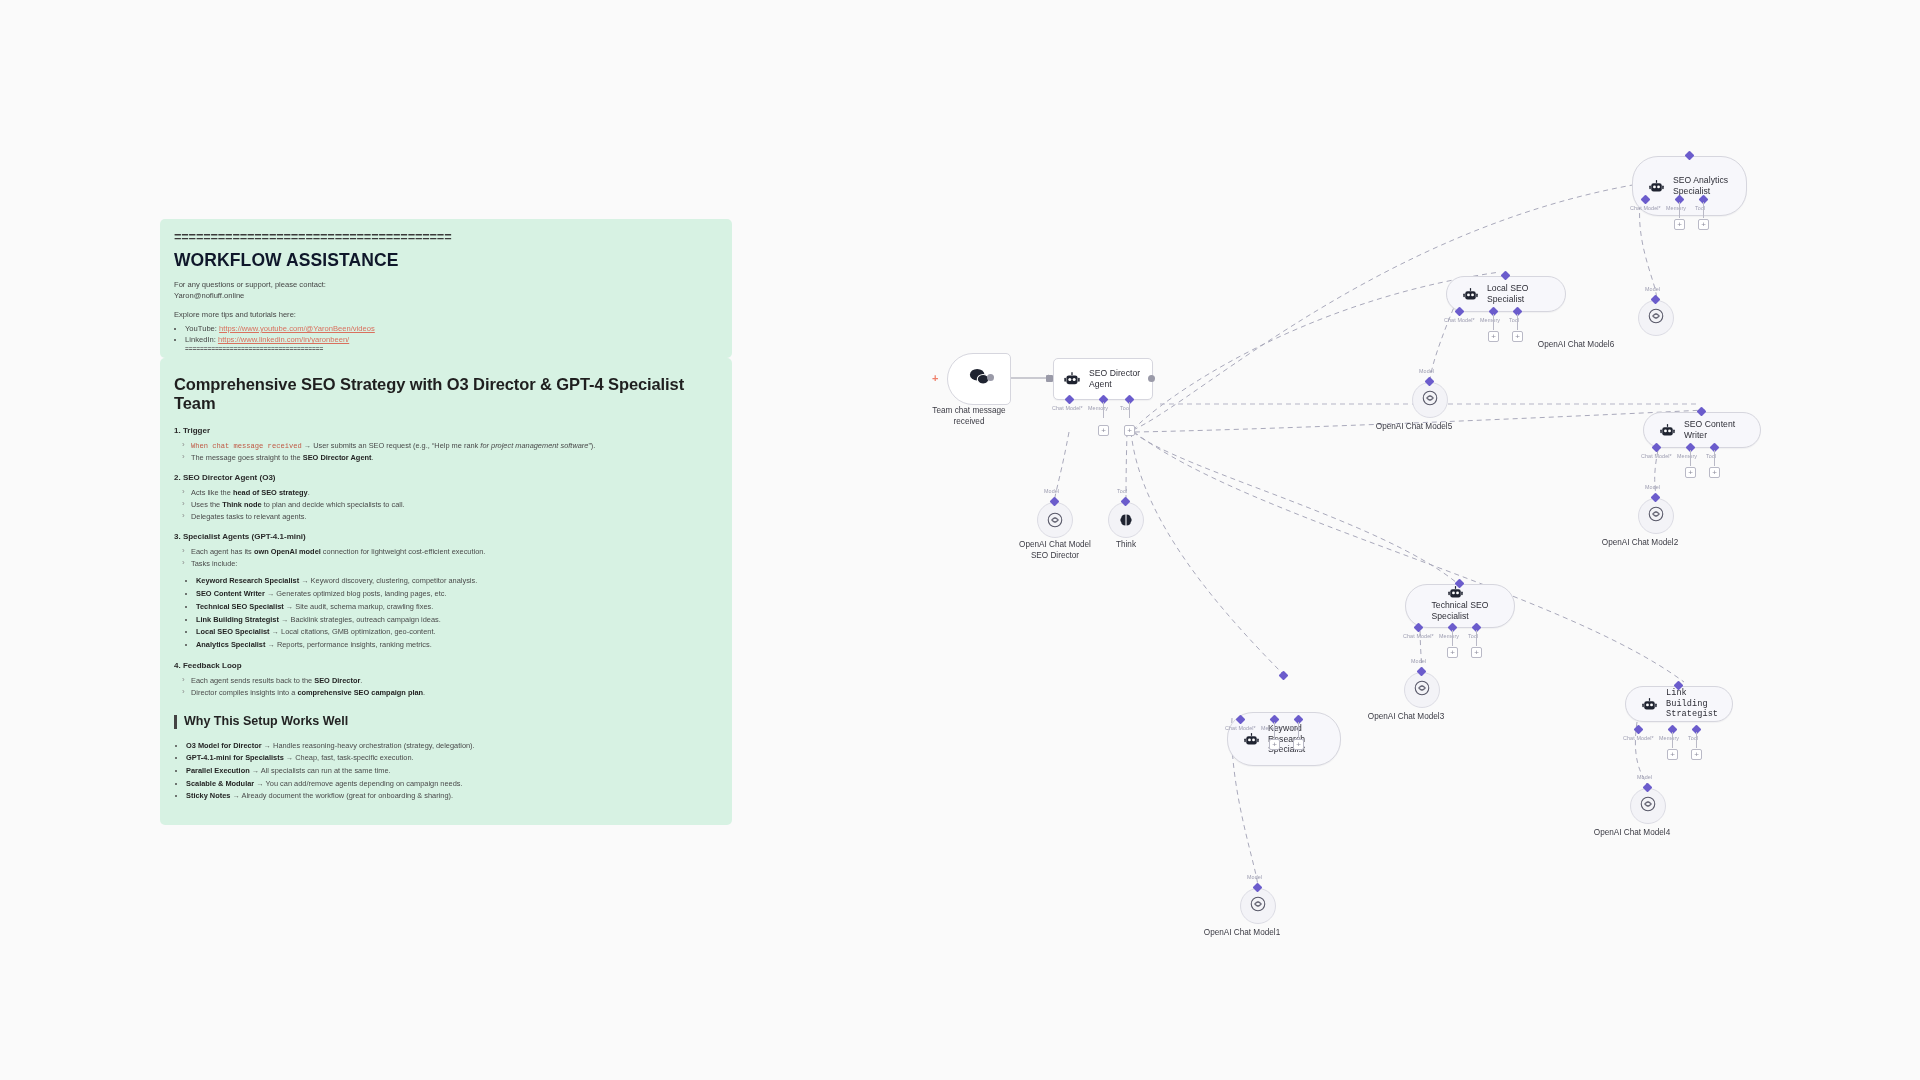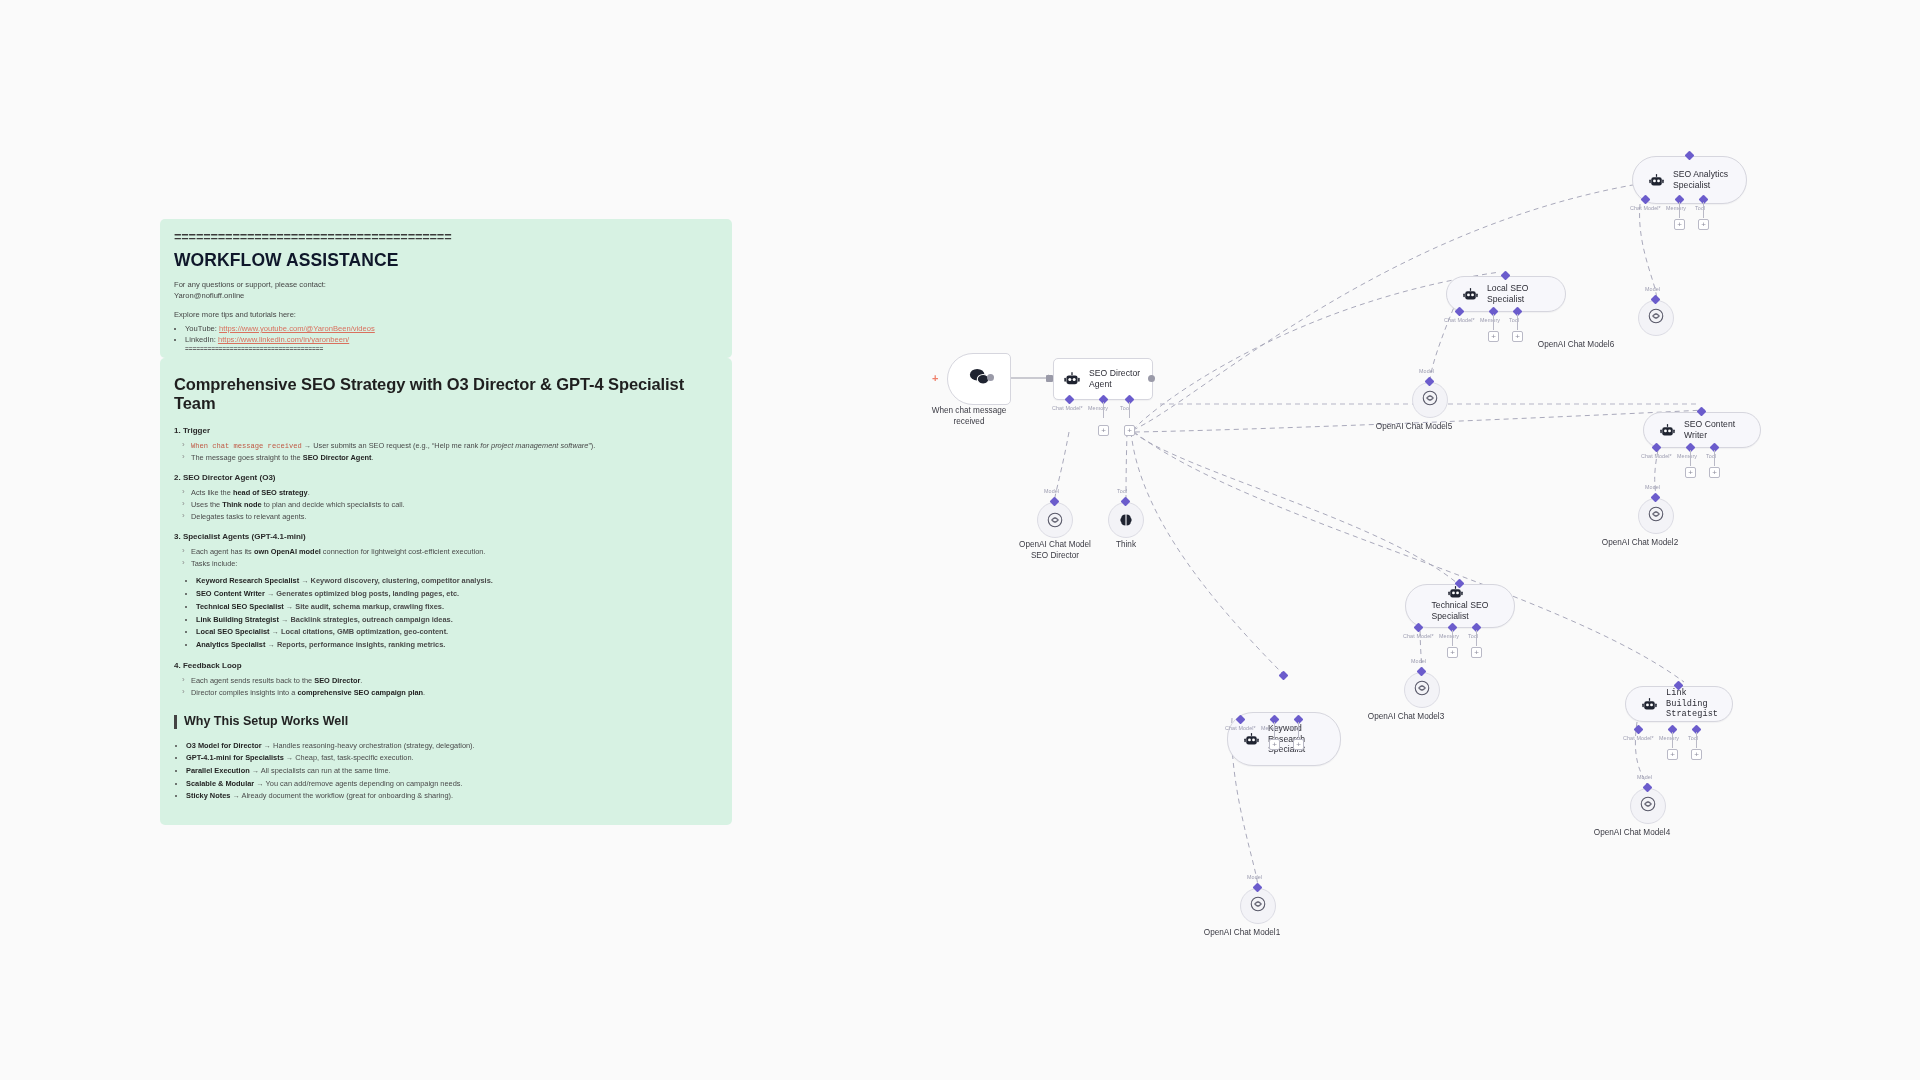--- a/index.html
+++ b/index.html
@@ -80,21 +80,21 @@
     line-height: 1.62;
     color: #4a4a4a;
     position: relative;
     padding-left: 9px;
   }
   .bul > li:before {
     content: "\203A";
     position: absolute; left: 0; top: -1px;
     color: #8a8a8a; font-size: 8px;
   }
-  .bul2 { list-style: disc; margin: 5px 0 0 22px; padding: 0; font-weight: bold; }
+  .bul2 { list-style: disc; margin: 5px 0 0 22px; padding: 0; }
   .bul2 > li {
     font-size: 7.4px;
     line-height: 1.72;
     color: #4a4a4a;
   }
   .bul3 { list-style: disc; margin: 2px 0 0 12px; padding: 0; }
   .bul3 > li {
     font-size: 7.4px;
     line-height: 1.72;
     color: #4a4a4a;
@@ -302,21 +302,21 @@
   <div class="trigger" style="left:947px; top:353px;">
     <span>
       <svg width="22" height="20" viewBox="0 0 24 22">
         <ellipse cx="10" cy="8.5" rx="8" ry="6.4" fill="#1f2330"></ellipse>
         <ellipse cx="16.5" cy="13.5" rx="6.4" ry="5.2" fill="#1f2330" stroke="#fff" stroke-width="1.2"></ellipse>
       </svg>
     </span>
   </div>
   <div class="port-dot" style="left:987px; top:374px;"></div>
   <div class="caption" style="left:889px; top:406px;">
-    <div>When chat message</div>
+    <div>Team chat message</div>
     <div>received</div>
   </div>
 
   <div class="node" style="left:1053px; top:358px; width:100px; height:42px; padding:0 10px; border-radius:5px;">
     <span class="node-ico">
       <svg width="16" height="16" viewBox="0 0 20 20">
         <rect x="3" y="5.5" width="14" height="11" rx="3" fill="#1f2330"></rect>
         <circle cx="7.3" cy="10.5" r="1.9" fill="#fff"></circle>
           <circle cx="12.7" cy="10.5" r="1.9" fill="#fff"></circle>
         <rect x="9.2" y="1.5" width="1.6" height="3.6" fill="#1f2330"></rect>
@@ -360,21 +360,21 @@
     <svg width="16" height="16" viewBox="0 0 20 20">
         <path d="M9.3 3 C6 3 4 5 4 7.5 C2.6 8.4 2.6 11.6 4 12.5 C4 15 6 17 9.3 17 Z" fill="#1f2330"></path>
         <path d="M10.7 3 C14 3 16 5 16 7.5 C17.4 8.4 17.4 11.6 16 12.5 C16 15 14 17 10.7 17 Z" fill="#1f2330"></path>
       </svg>
   </div>
   <div class="port" style="left:1122px; top:498px;"></div>
   <div class="port-label" style="left:1117px; top:488px;">Tool</div>
   <div class="caption" style="left:1046px; top:540px;">Think</div>
 
   <div id="specialists">
-      <div class="node agent" style="left:1632px; top:156px; width:115px; height:48px;">
+      <div class="node agent" style="left:1632px; top:156px; width:115px; height:60px;">
         <span class="node-ico">
           <svg width="15" height="15" viewBox="0 0 20 20">
             <rect x="3" y="5.5" width="14" height="11" rx="3" fill="#1f2330"></rect>
             <circle cx="7.3" cy="10.5" r="1.9" fill="#fff"></circle>
             <circle cx="12.7" cy="10.5" r="1.9" fill="#fff"></circle>
             <rect x="9.2" y="1.5" width="1.6" height="3.6" fill="#1f2330"></rect>
             <rect x="0.4" y="8.5" width="2" height="5" rx="1" fill="#1f2330"></rect>
             <rect x="17.6" y="8.5" width="2" height="5" rx="1" fill="#1f2330"></rect>
           </svg>
         </span>

